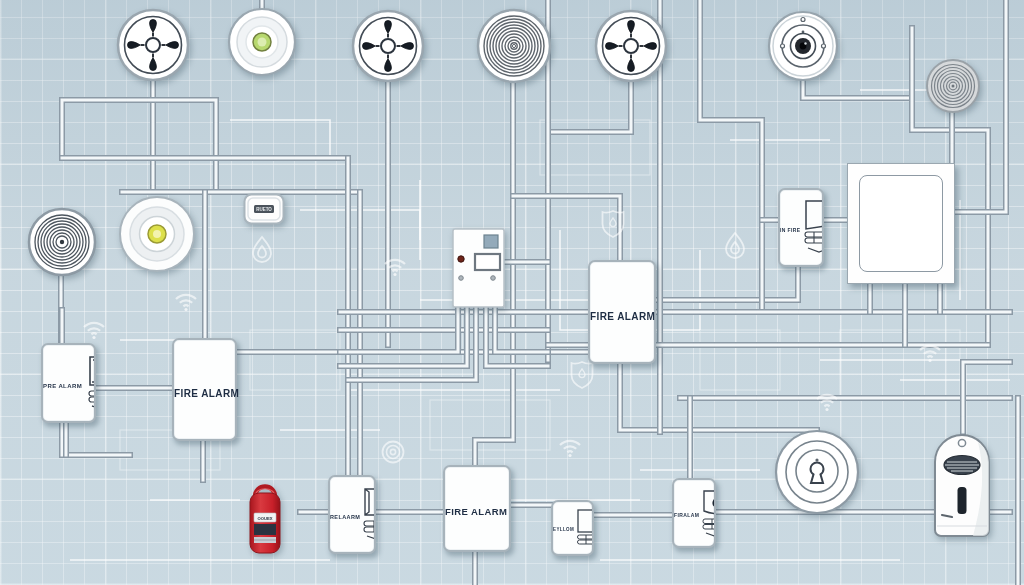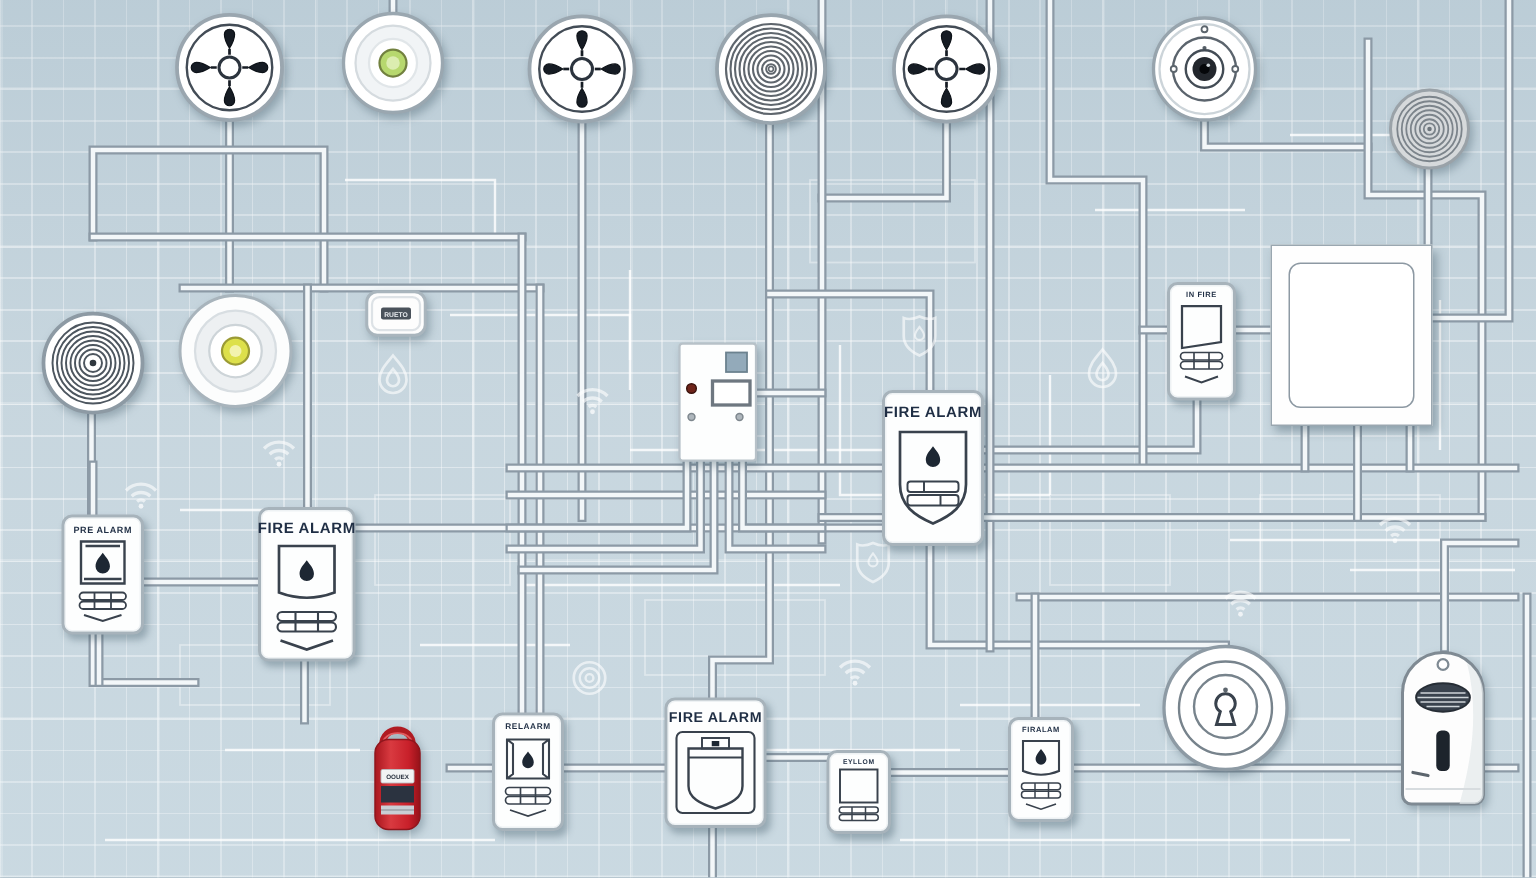--- a/index.html
+++ b/index.html
@@ -18,21 +18,21 @@
   .conduit{stroke:#8c9aa6;stroke-width:6;fill:none;stroke-linecap:square;stroke-linejoin:miter;}
   .conduit-core{stroke:#f3f7f9;stroke-width:3;fill:none;stroke-linecap:square;stroke-linejoin:miter;}
   .trace{stroke:rgba(255,255,255,.8);stroke-width:1.6;fill:none;}
   .trace2{stroke:rgba(255,255,255,.38);stroke-width:1.2;fill:none;}
   .deco{stroke:rgba(255,255,255,.6);fill:none;stroke-width:2;}
   .dev{position:absolute;}
   .shadow{filter:drop-shadow(2px 3px 3px rgba(55,80,95,.35));}
   .ps{
     position:absolute;background:#fdfefe;border:2px solid #a7b3bb;border-radius:7px;
     box-shadow:2.5px 3.5px 5px rgba(55,80,95,.35), inset 0 0 0 1px #eef2f4;
-    display:flex;flex-direction:column;align-items:center;
+    display:flex;flex-direction:row;align-items:center;
   }
   .ps-label{
     color:#1f2e44;font-weight:bold;letter-spacing:.4px;text-align:center;
     white-space:nowrap;line-height:1;
   }
   .panel-blank{
     position:absolute;background:#fefefe;border:1px solid #9aa7b0;
     box-shadow:3px 4px 6px rgba(55,80,95,.4);
   }
   .panel-blank .inner{

